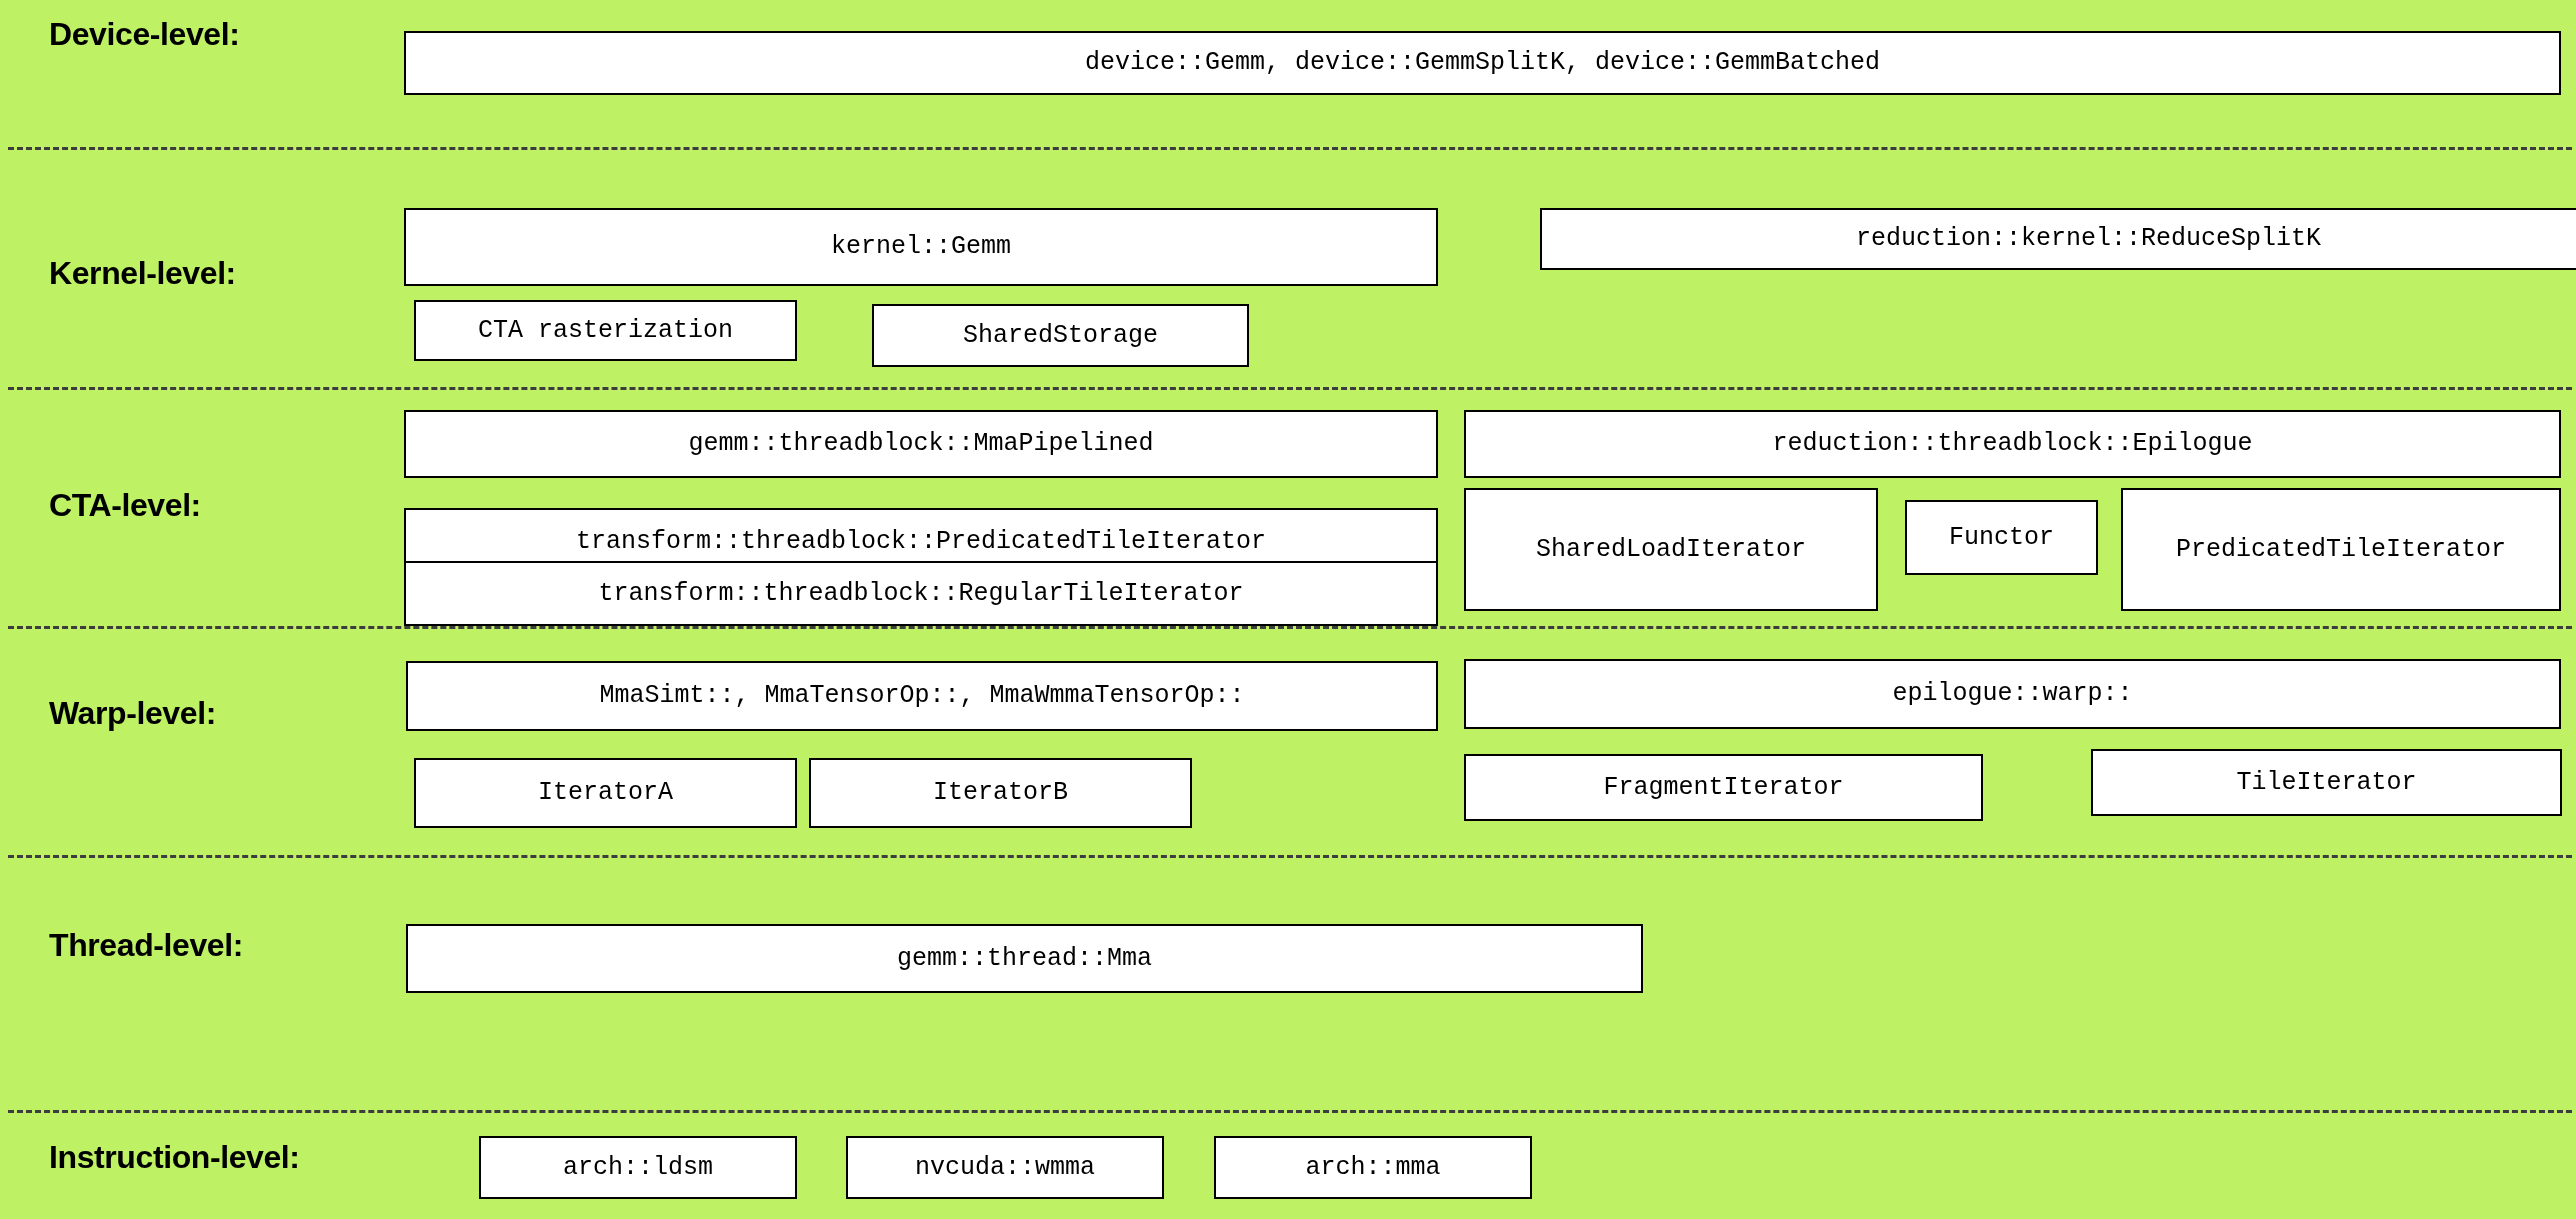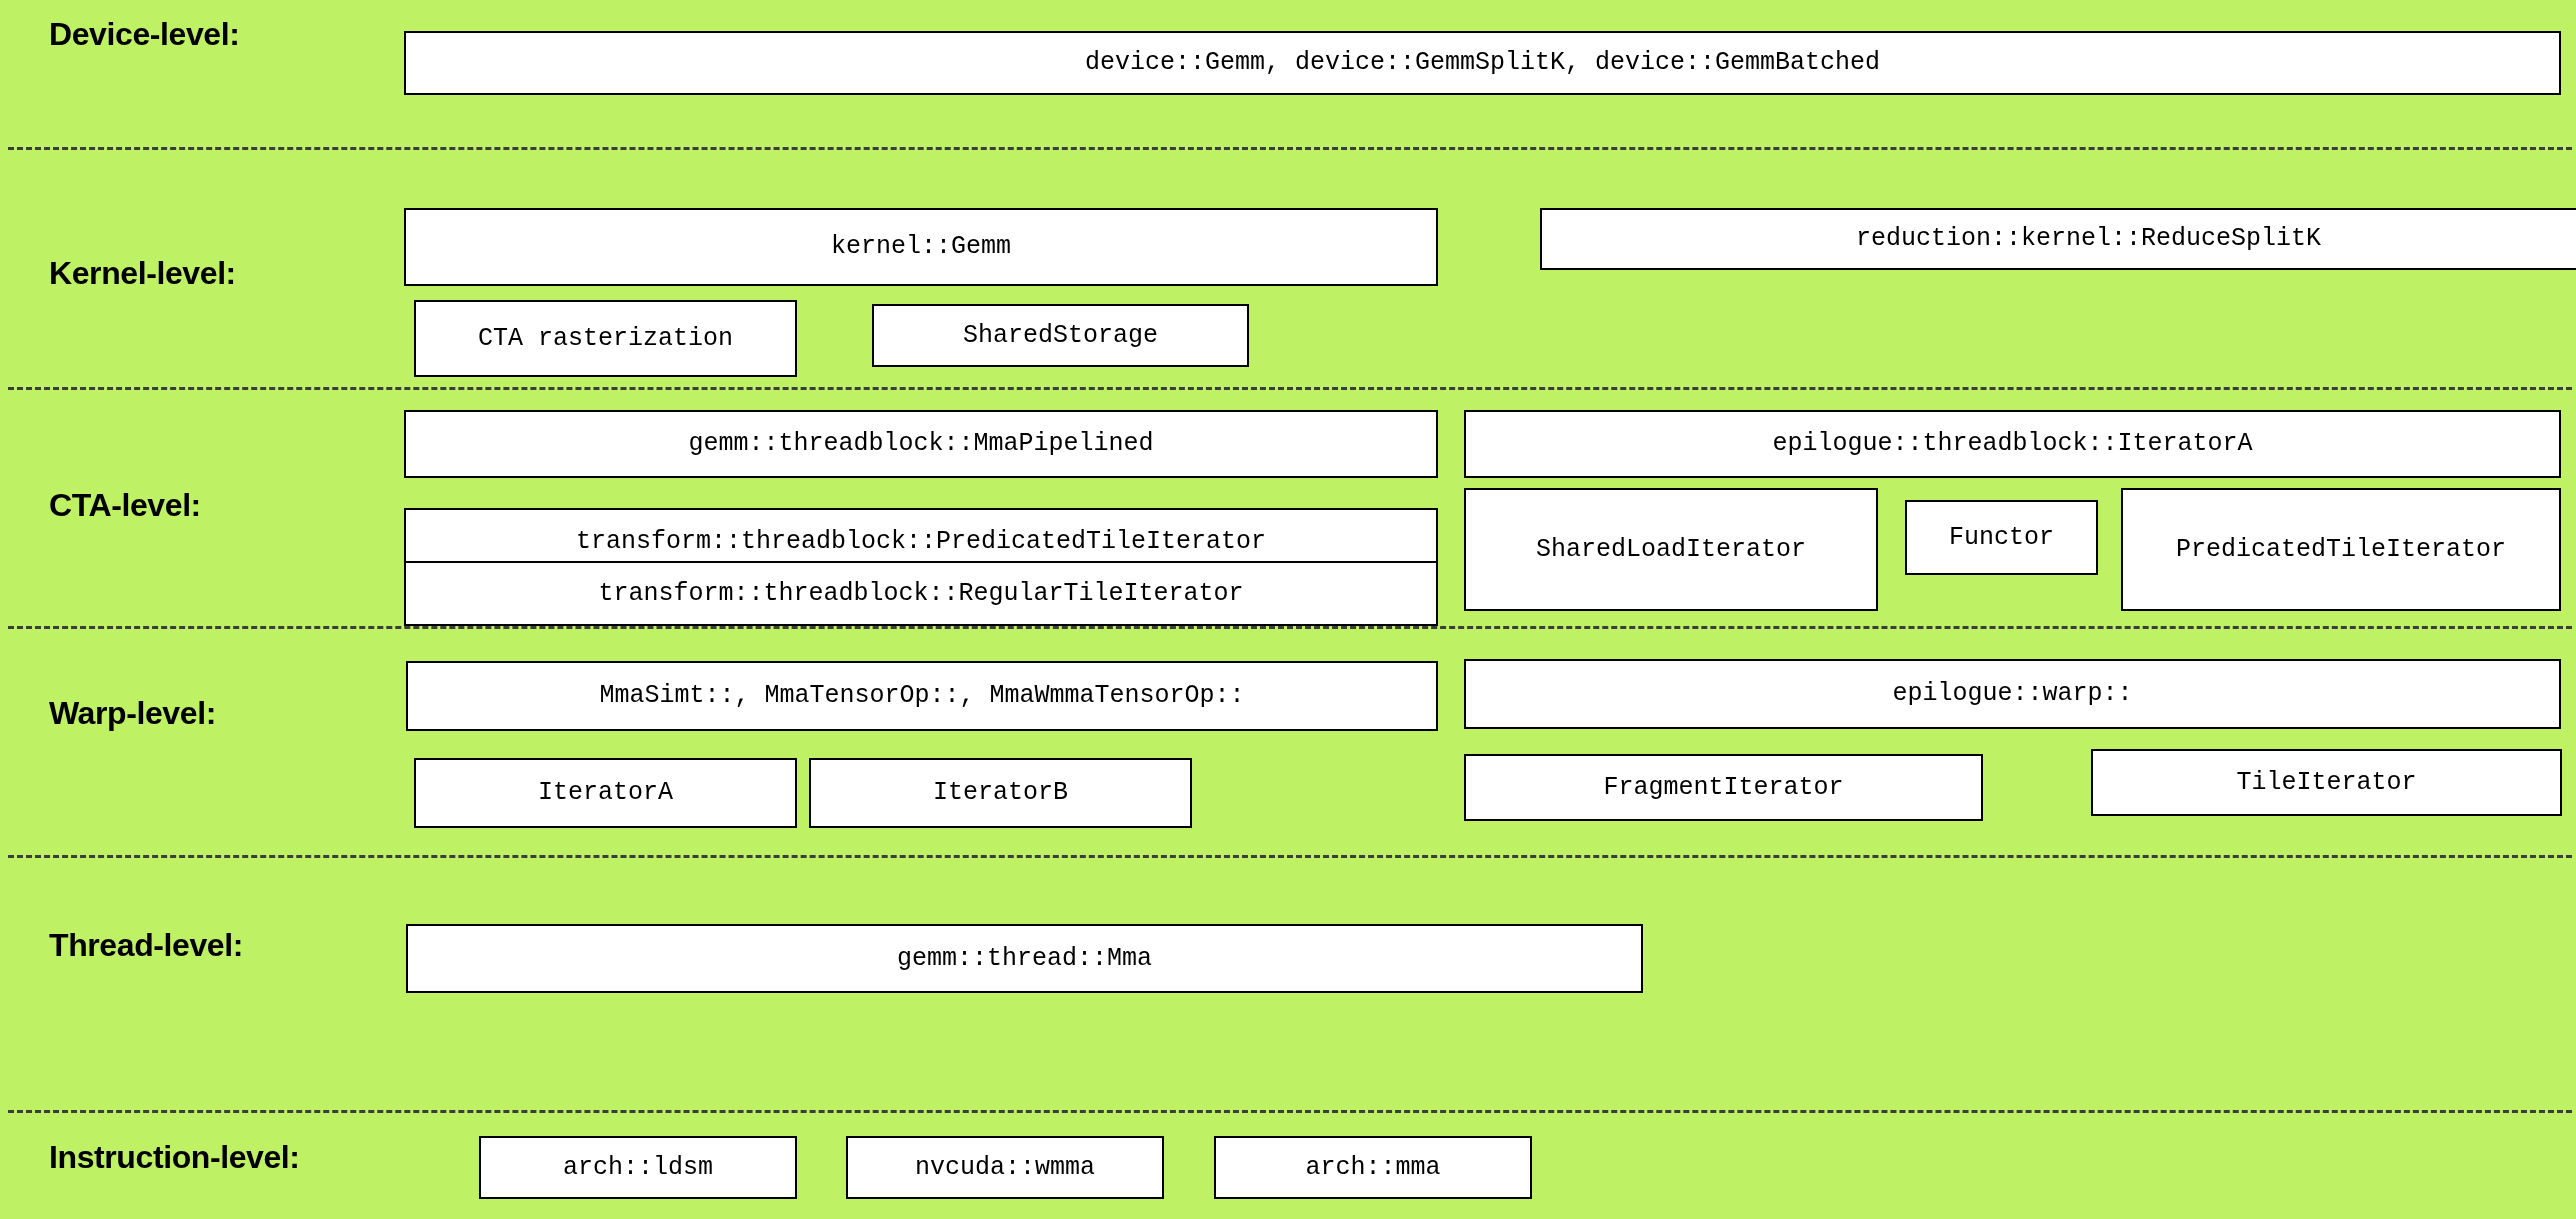--- a/index.html
+++ b/index.html
@@ -59,31 +59,31 @@
   <div class="box" style="left:404px; top:31px; width:2157px; height:64px;">device::Gemm, device::GemmSplitK, device::GemmBatched</div>
 
   <div class="sep" style="top:147px;"></div>
 
   <div class="level-label" style="left:49px; top:257px;">Kernel-level:</div>
 
   <div class="box" style="left:404px; top:208px; width:1034px; height:78px;">kernel::Gemm</div>
 
   <div class="box" style="left:1540px; top:208px; width:1097px; height:62px;">reduction::kernel::ReduceSplitK</div>
 
-  <div class="box" style="left:414px; top:300px; width:383px; height:77px;">CTA rasterization</div>
+  <div class="box" style="left:414px; top:300px; width:383px; height:61px;">CTA rasterization</div>
 
   <div class="box" style="left:841px; top:304px; width:377px; height:63px;margin-left:31px;">SharedStorage</div>
 
   <div class="sep" style="top:387px;"></div>
 
   <div class="level-label" style="left:49px; top:489px;">CTA-level:</div>
 
   <div class="box" style="left:404px; top:410px; width:1034px; height:68px;">gemm::threadblock::MmaPipelined</div>
 
-  <div class="box" style="left:1464px; top:410px; width:1097px; height:68px;">epilogue::threadblock::IteratorA</div>
+  <div class="box" style="left:1464px; top:410px; width:1097px; height:68px;">reduction::threadblock::Epilogue</div>
 
   <div class="box" style="left:404px; top:488px; width:1034px; height:68px;margin-top:20px;">transform::threadblock::PredicatedTileIterator</div>
 
   <div class="box" style="left:1464px; top:488px; width:414px; height:123px;">SharedLoadIterator</div>
 
   <div class="box" style="left:1905px; top:500px; width:193px; height:75px;">Functor</div>
 
   <div class="box" style="left:2121px; top:488px; width:440px; height:123px;">PredicatedTileIterator</div>
 
   <div class="box" style="left:404px; top:561px; width:1034px; height:65px;">transform::threadblock::RegularTileIterator</div>

